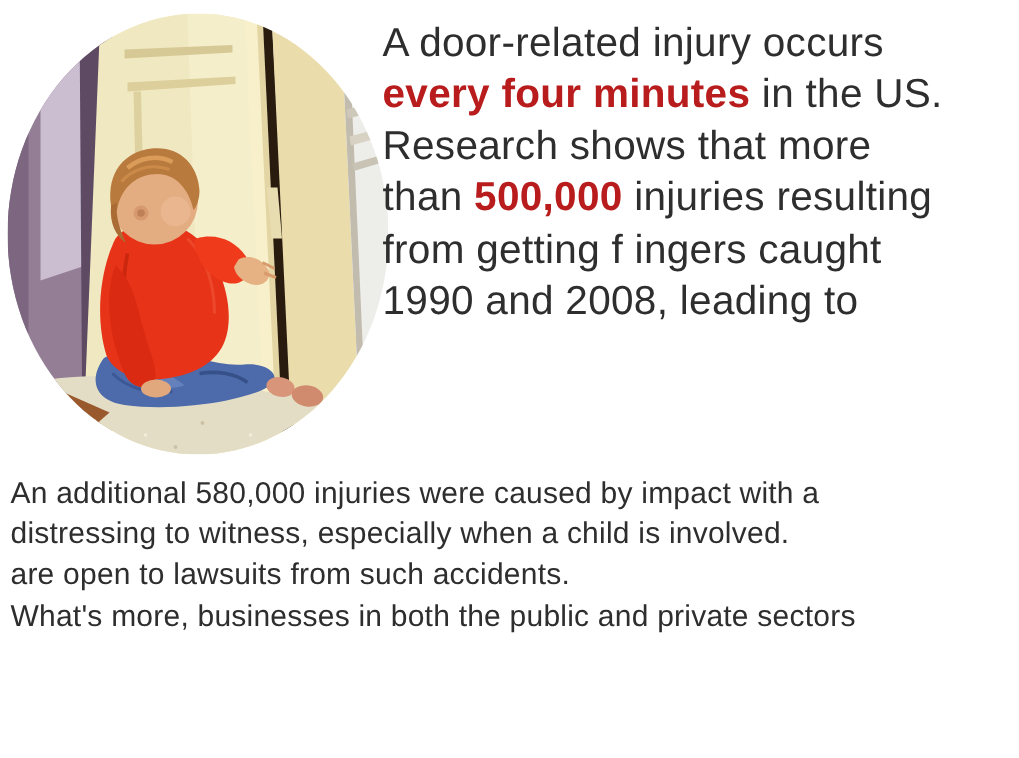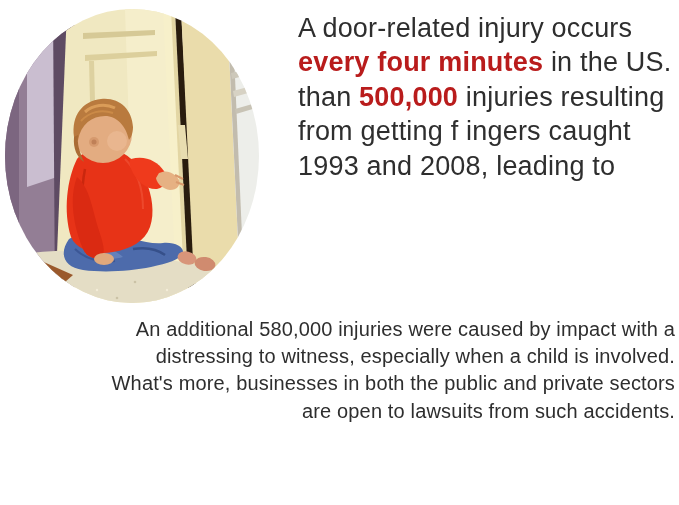--- a/index.html
+++ b/index.html
@@ -20,32 +20,32 @@
   .photo-circle svg { display: block; width: 100%; height: 100%; }
   .hero {
     position: absolute;
     left: 255px; top: 11px;
     width: 424px;
     font-size: 27px;
     line-height: 34.4px;
     color: #2e2e2e;
     letter-spacing: 0.2px;
   }
-  .hline { white-space: nowrap; margin-left: 43px; }
+  .hline { white-space: nowrap; }
   .em { color: #b91c1c; font-weight: bold; }
   .body-text {
     position: absolute;
     left: 7px; top: 316px;
     width: 668px;
     font-size: 20px;
     line-height: 27.2px;
     color: #2e2e2e;
     letter-spacing: 0.15px;
   }
-  .bline { white-space: nowrap; text-align: right; }
+  .bline { white-space: nowrap; }
 </style>
 </head>
 <body>
 
 <div class="photo-circle">
   <svg viewBox="0 0 254 294" aria-hidden="true">
 
     <g>
       <rect x="0" y="0" width="70" height="294" fill="#937e95"></rect>
       <rect x="0" y="0" width="14" height="294" fill="#7c6680"></rect>
@@ -127,23 +127,24 @@
       <path d="M76,112 C84,103 96,100 108,104" stroke="#d3924c" stroke-width="2" fill="none" opacity="0.7"></path>
       <circle cx="89" cy="133" r="5" fill="#d69a6e"></circle>
       <circle cx="89" cy="133" r="2.5" fill="#bf8057"></circle>
     </g>
   </svg>
 </div>
 
 <div class="hero">
   <div class="hline"><span>A door-related injury occurs</span></div>
   <div class="hline"><span class="em">every four minutes</span><span> in the US.</span></div>
+  <div class="hline"><span>Research shows that more</span></div>
   <div class="hline"><span>than </span><span class="em">500,000</span><span> injuries resulting</span></div>
   <div class="hline"><span>from getting f ingers caught</span></div>
-  <div class="hline"><span>1993 and 2008, leading to</span></div>
+  <div class="hline"><span>1990 and 2008, leading to</span></div>
 </div>
 
 <div class="body-text">
   <div class="bline">An additional 580,000 injuries were caused by impact with a</div>
   <div class="bline">distressing to witness, especially when a child is involved.</div>
+  <div class="bline">are open to lawsuits from such accidents.</div>
   <div class="bline">What's more, businesses in both the public and private sectors</div>
-  <div class="bline">are open to lawsuits from such accidents.</div>
 </div>
 
 </body></html>

